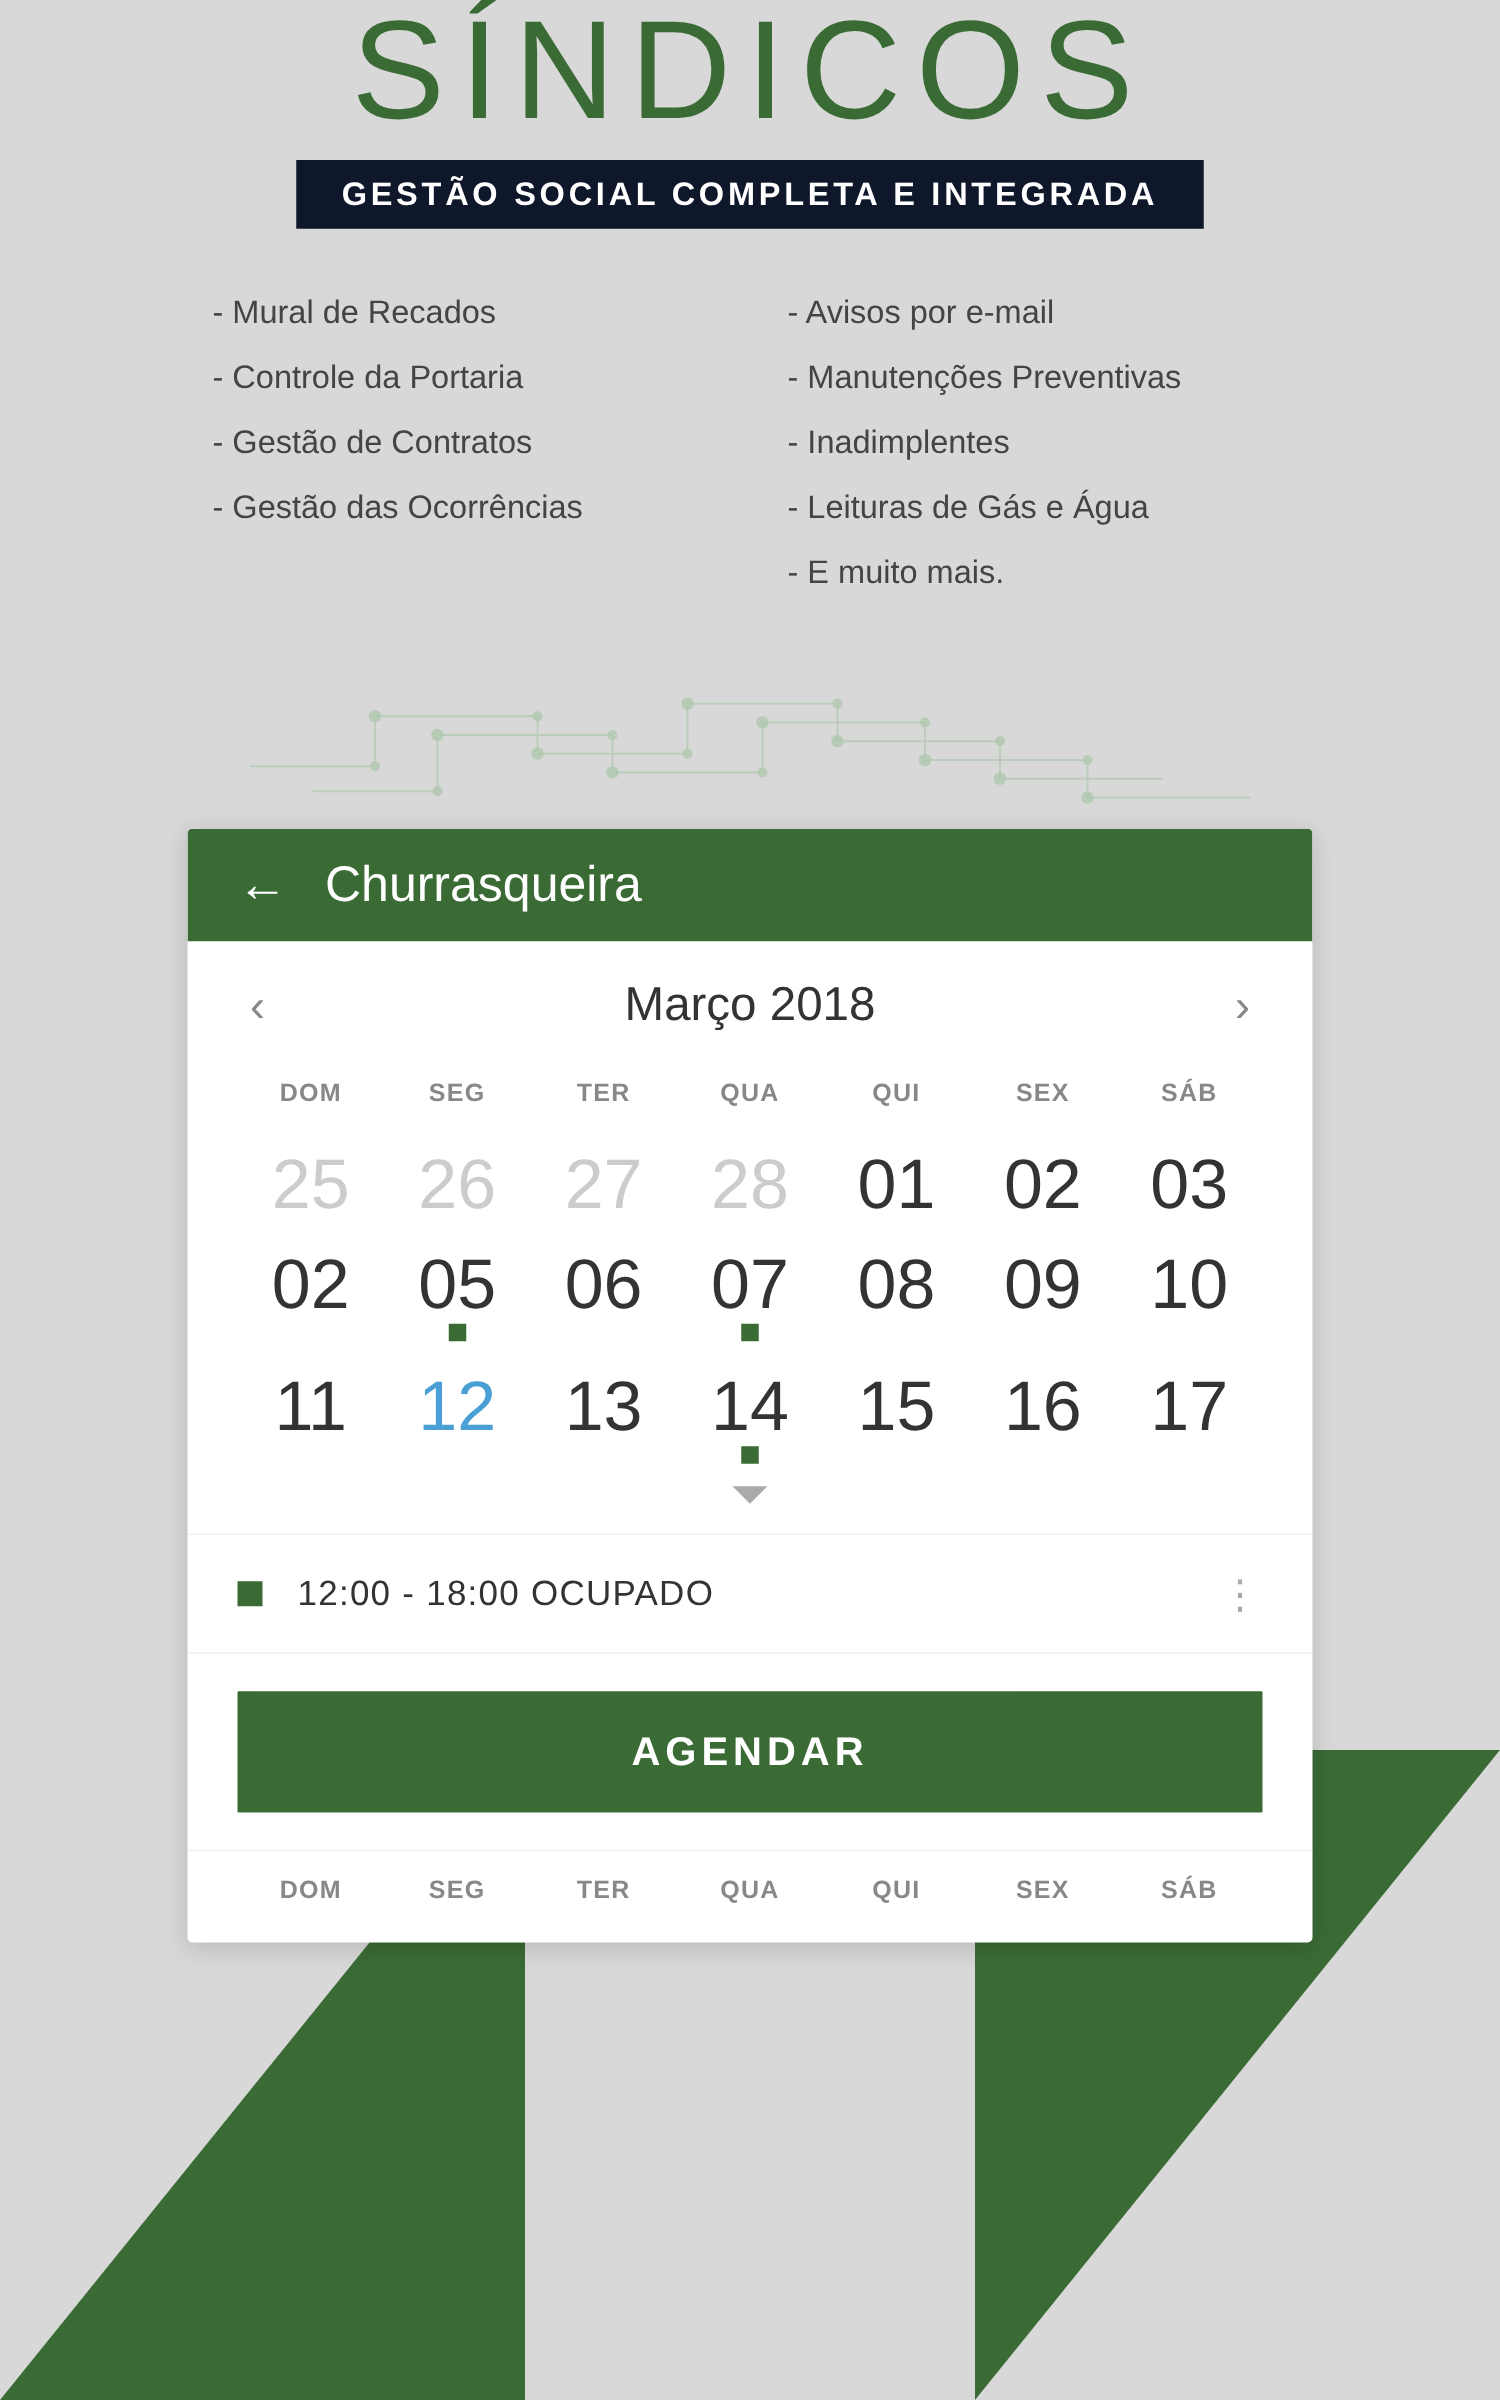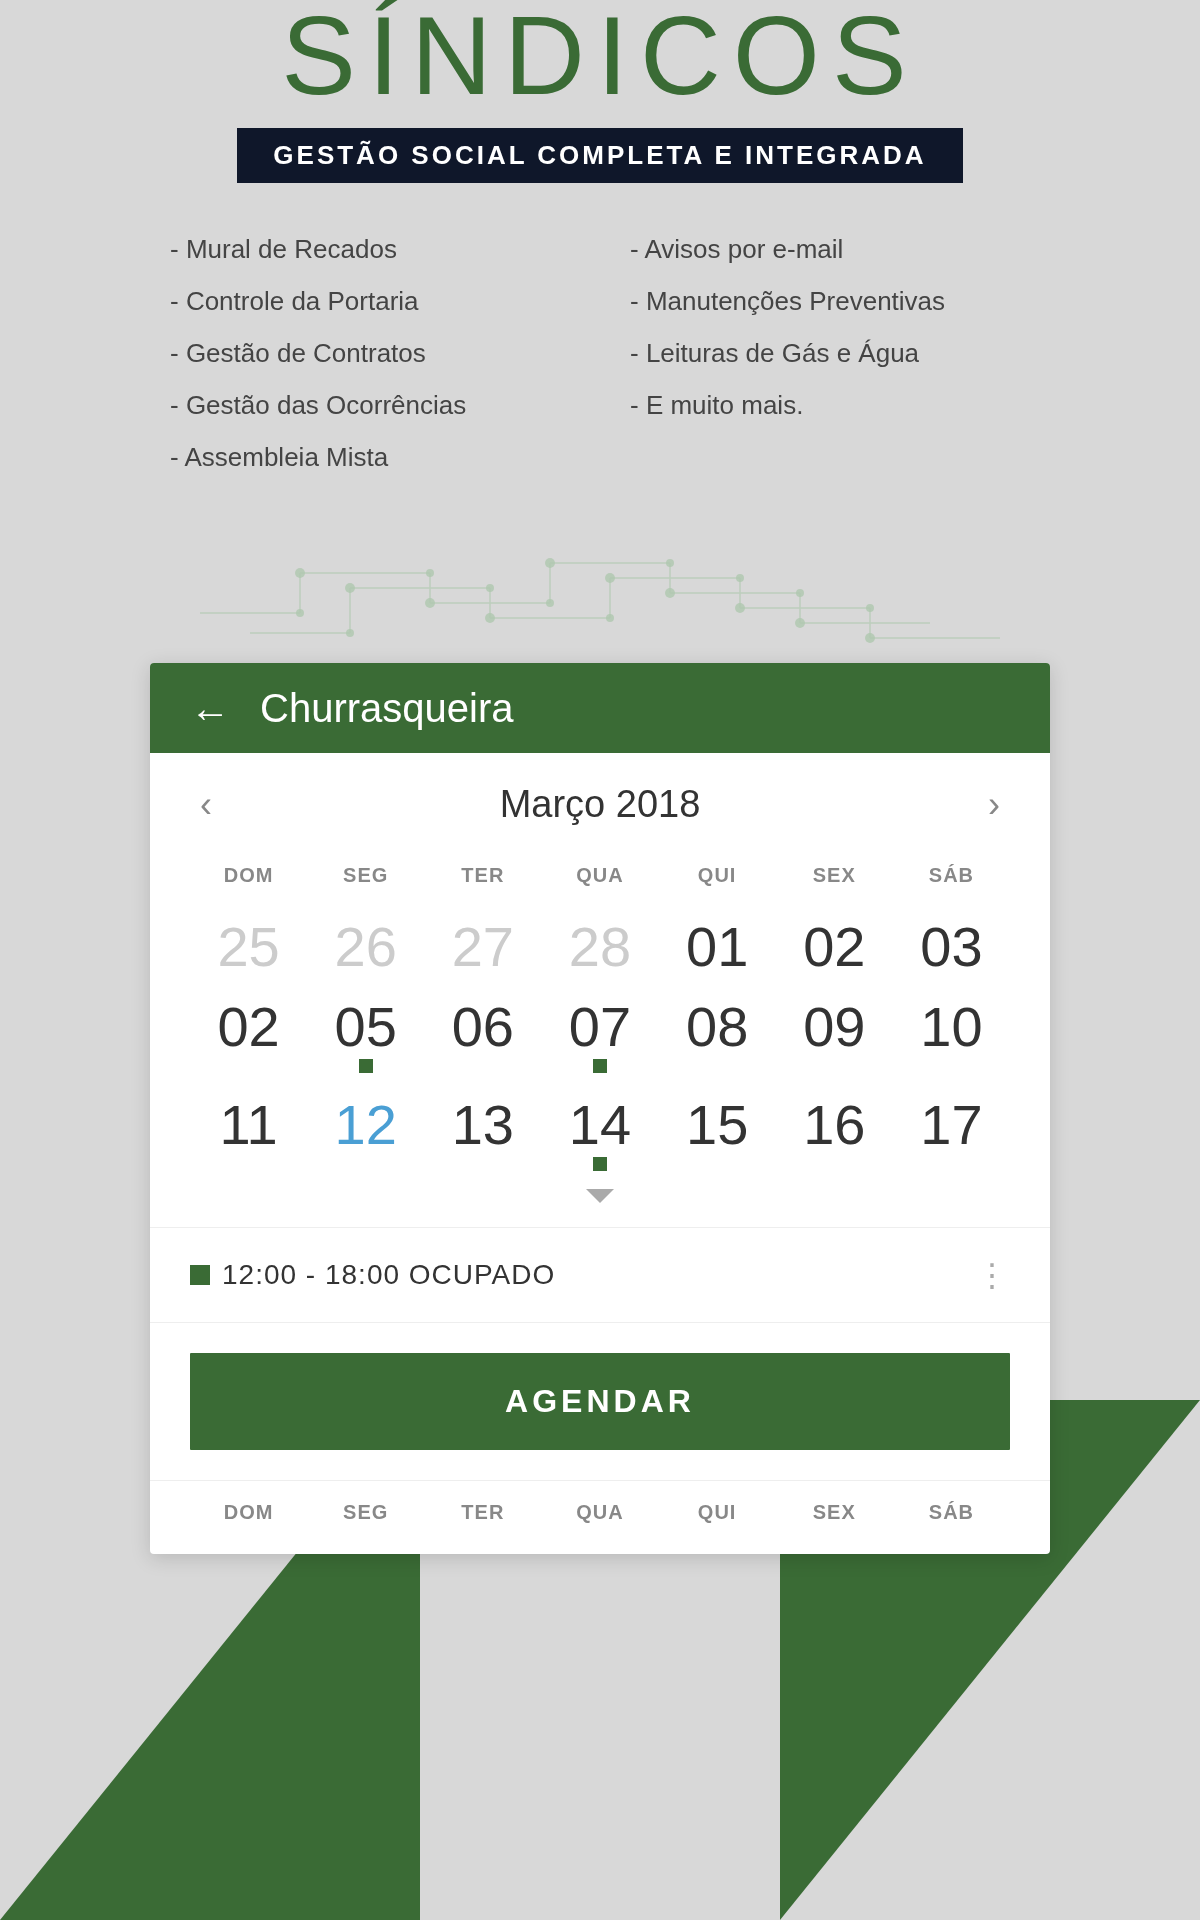--- a/index.html
+++ b/index.html
@@ -235,21 +235,21 @@
       display: flex;
       align-items: center;
       justify-content: space-between;
       padding: 28px 40px;
       border-top: 1px solid #eee;
     }
 
     .event-info {
       display: flex;
       align-items: center;
-      gap: 12px;
+      gap: 28px;
     }
 
     .event-dot {
       width: 20px;
       height: 20px;
       background-color: #3a6b35;
       flex-shrink: 0;
     }
 
     .event-text {
@@ -319,25 +319,25 @@
     <div class="app-title">SÍNDICOS</div>
     <div class="subtitle-badge">GESTÃO SOCIAL COMPLETA E INTEGRADA</div>
   </div>
 
   <div class="features-section">
     <div class="features-col">
       <div class="feature-item">- Mural de Recados</div>
       <div class="feature-item">- Controle da Portaria</div>
       <div class="feature-item">- Gestão de Contratos</div>
       <div class="feature-item">- Gestão das Ocorrências</div>
-      <div class="feature-item">- Assembleia Mista</div>
     </div>
     <div class="features-col">
       <div class="feature-item">- Avisos por e-mail</div>
       <div class="feature-item">- Manutenções Preventivas</div>
+      <div class="feature-item">- Inadimplentes</div>
       <div class="feature-item">- Leituras de Gás e Água</div>
       <div class="feature-item">- E muito mais.</div>
     </div>
   </div>
 
   <div class="circuit-decoration">
     <svg class="circuit-svg" viewBox="0 0 900 120" xmlns="http://www.w3.org/2000/svg">
       <g stroke="#b0c8b0" stroke-width="1.5" fill="none" opacity="0.7">
         <line x1="50" y1="80" x2="150" y2="80"></line>
         <line x1="150" y1="80" x2="150" y2="40"></line>

